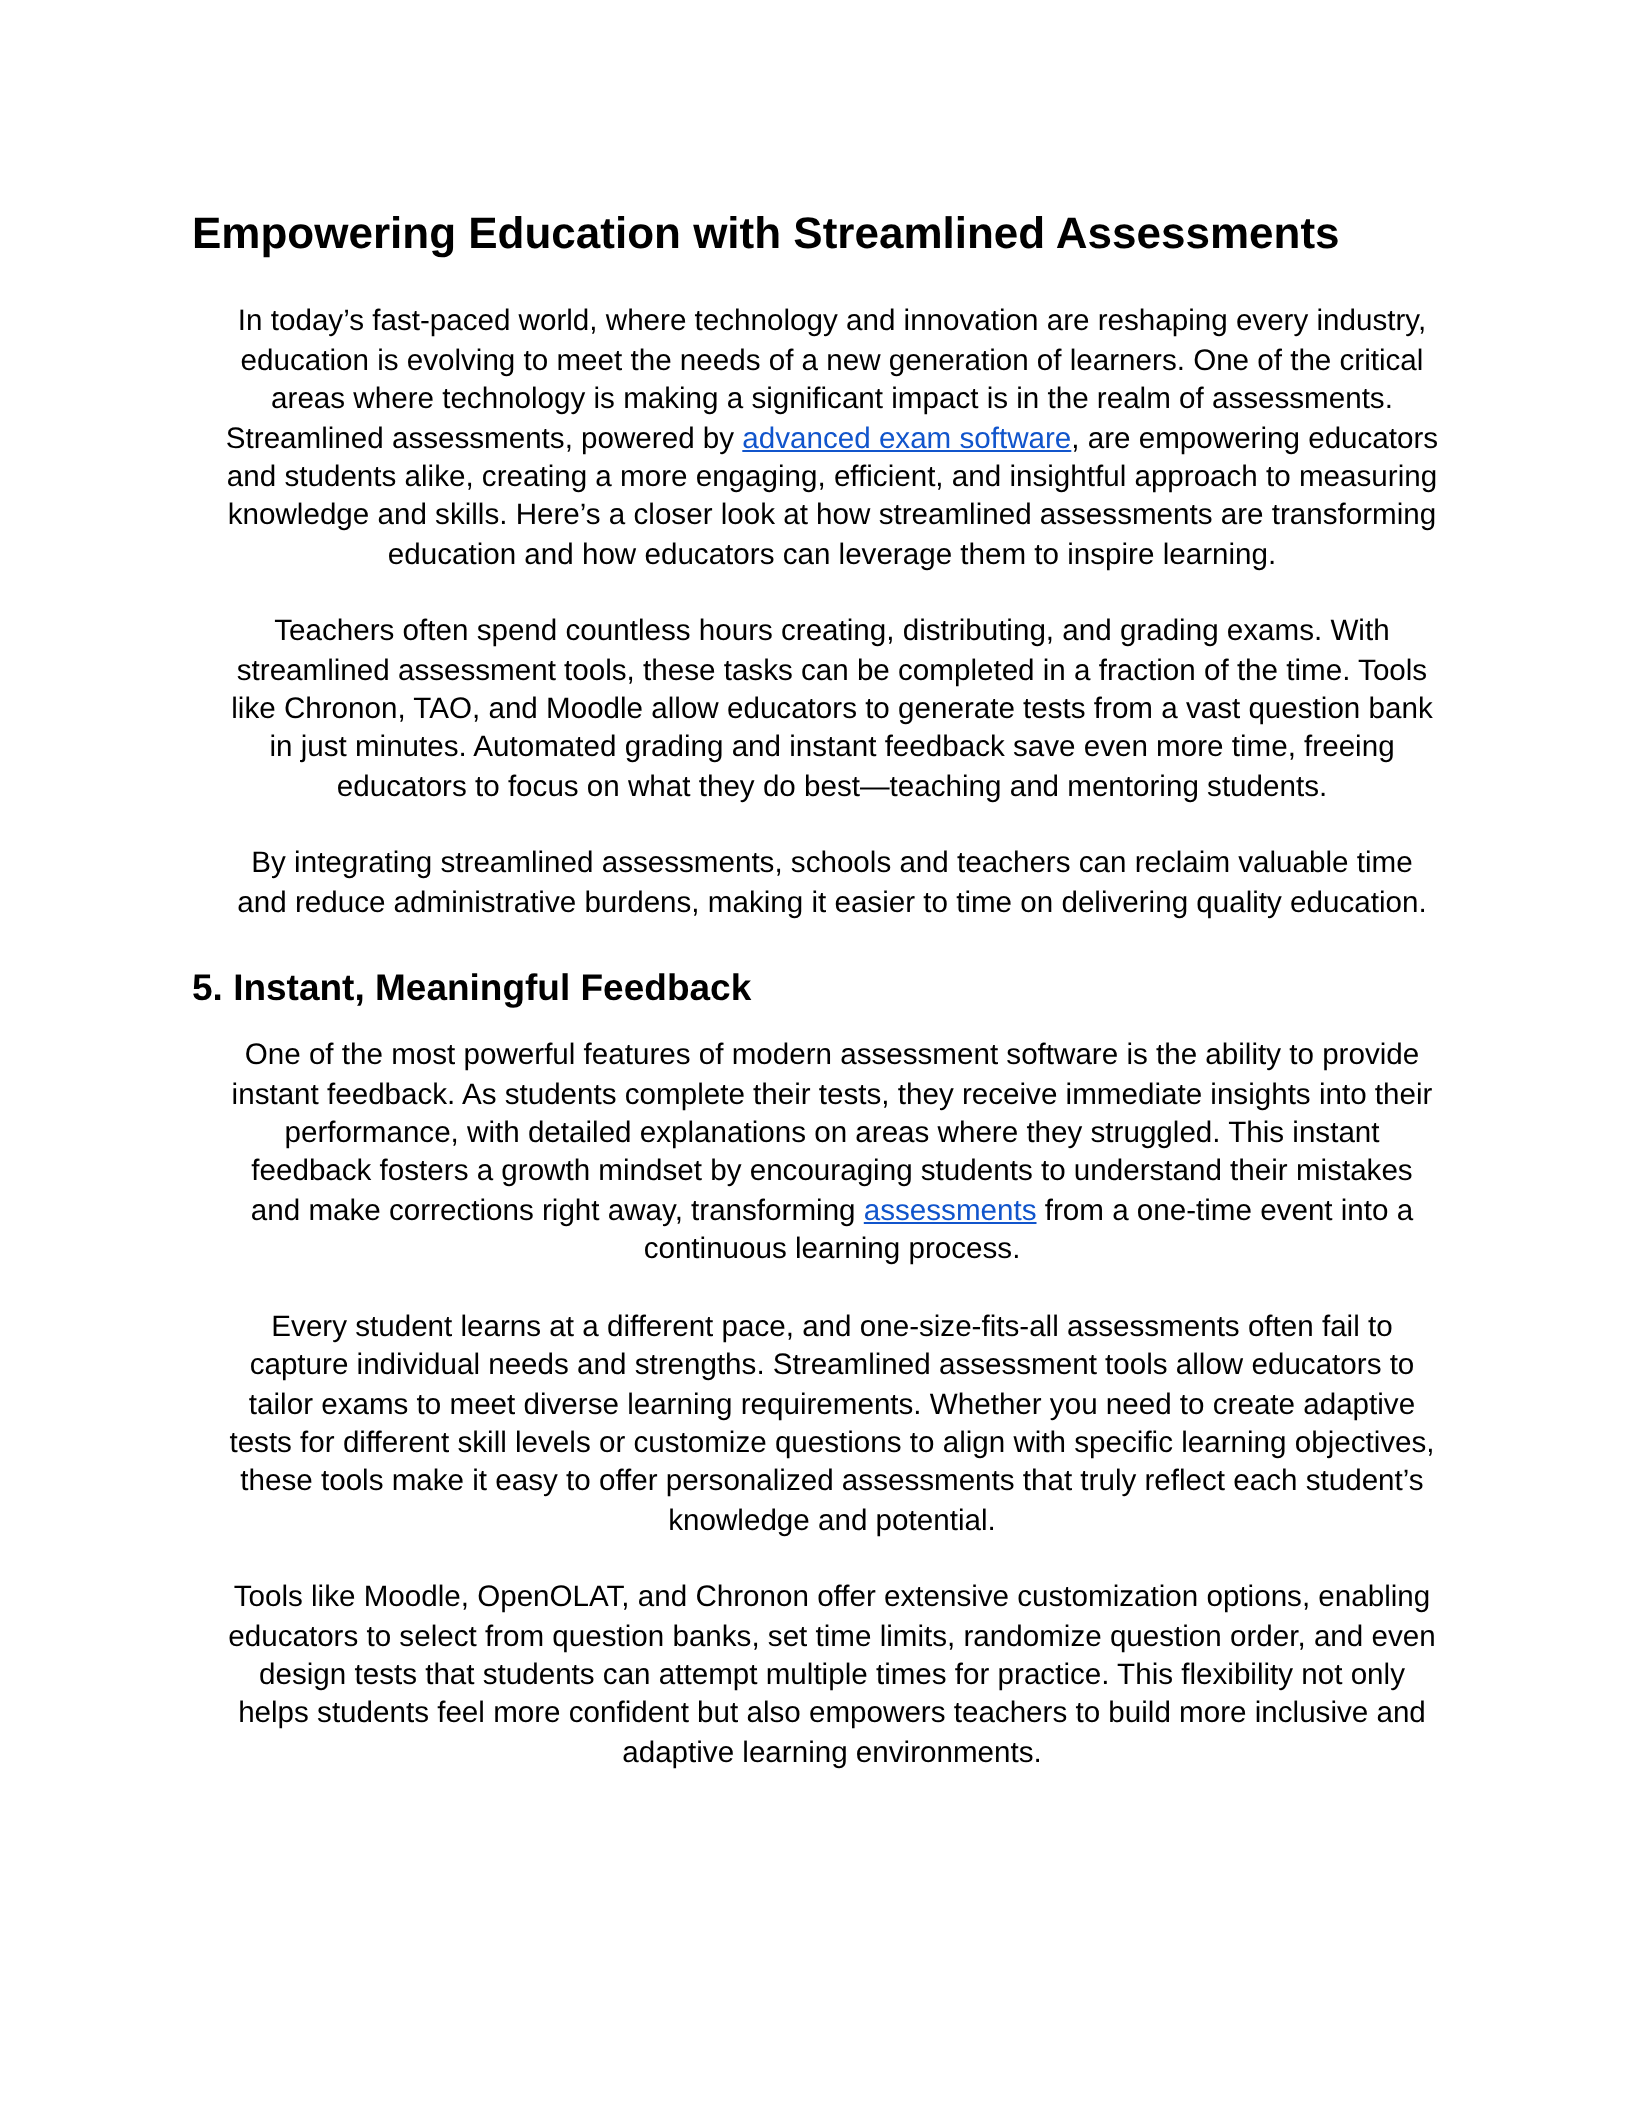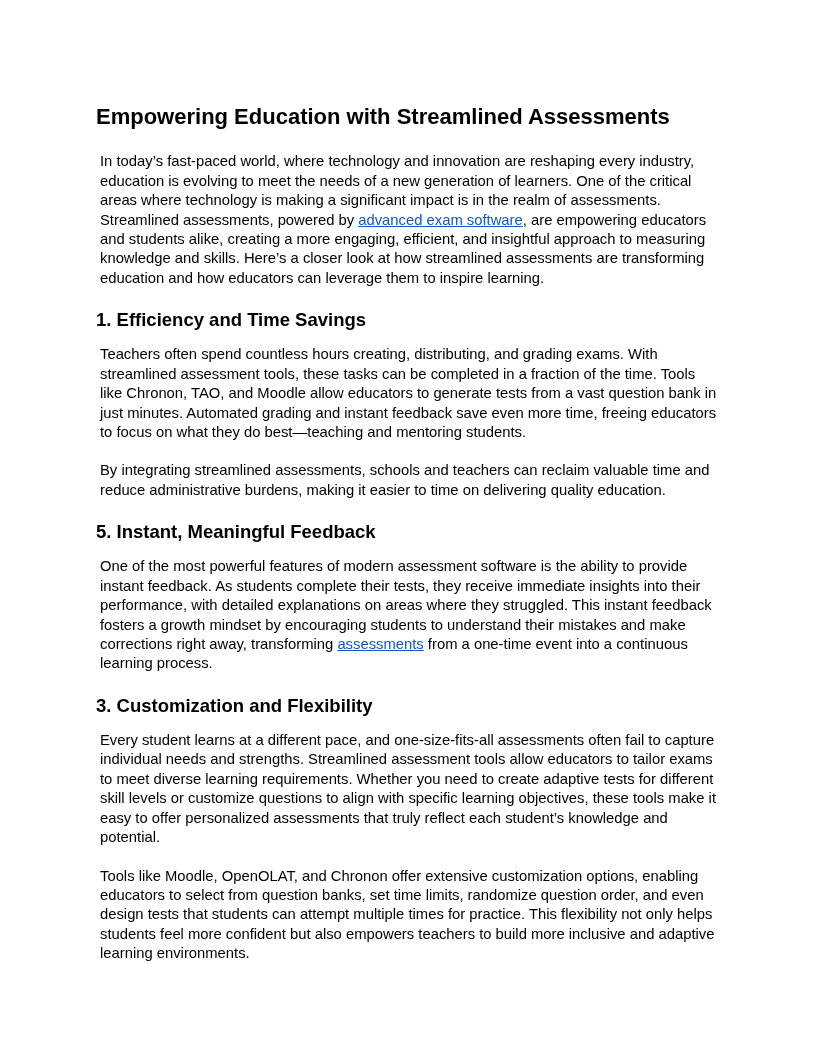--- a/index.html
+++ b/index.html
@@ -29,47 +29,46 @@
   h2.section-heading {
     font-size: 18.5px;
     line-height: 1.2;
     font-weight: 700;
     margin: 21px 0 14px 0;
     color: #000000;
   }
   p.body-paragraph {
     font-size: 14.8px;
     line-height: 19.4px;
-    margin: 0 0 19px 4px;
+    margin: 0 0 19px 16px;
     color: #000000;
+    text-align: center;
   }
   a.doc-link {
     color: #1155cc;
     text-decoration: underline;
     cursor: pointer;
   }
 </style>
 </head>
 <body>
 
 <div class="page">
 
   <h1 class="doc-title">Empowering Education with Streamlined Assessments</h1>
 
   <p class="body-paragraph"><span>In today’s fast-paced world, where technology and innovation are reshaping every industry, education is evolving to meet the needs of a new generation of learners. One of the critical areas where technology is making a significant impact is in the realm of assessments. Streamlined assessments, powered by </span><a class="doc-link" href="#">advanced exam software</a><span>, are empowering educators and students alike, creating a more engaging, efficient, and insightful approach to measuring knowledge and skills. Here’s a closer look at how streamlined assessments are transforming education and how educators can leverage them to inspire learning.</span></p>
 
-  <h2 class="section-heading">1. Efficiency and Time Savings</h2>
 
   <p class="body-paragraph">Teachers often spend countless hours creating, distributing, and grading exams. With streamlined assessment tools, these tasks can be completed in a fraction of the time. Tools like Chronon, TAO, and Moodle allow educators to generate tests from a vast question bank in just minutes. Automated grading and instant feedback save even more time, freeing educators to focus on what they do best—teaching and mentoring students.</p>
 
   <p class="body-paragraph">By integrating streamlined assessments, schools and teachers can reclaim valuable time and reduce administrative burdens, making it easier to time on delivering quality education.</p>
 
   <h2 class="section-heading">5. Instant, Meaningful Feedback</h2>
 
   <p class="body-paragraph"><span>One of the most powerful features of modern assessment software is the ability to provide instant feedback. As students complete their tests, they receive immediate insights into their performance, with detailed explanations on areas where they struggled. This instant feedback fosters a growth mindset by encouraging students to understand their mistakes and make corrections right away, transforming </span><a class="doc-link" href="#">assessments</a><span> from a one-time event into a continuous learning process.</span></p>
 
-  <h2 class="section-heading">3. Customization and Flexibility</h2>
 
   <p class="body-paragraph">Every student learns at a different pace, and one-size-fits-all assessments often fail to capture individual needs and strengths. Streamlined assessment tools allow educators to tailor exams to meet diverse learning requirements. Whether you need to create adaptive tests for different skill levels or customize questions to align with specific learning objectives, these tools make it easy to offer personalized assessments that truly reflect each student’s knowledge and potential.</p>
 
   <p class="body-paragraph">Tools like Moodle, OpenOLAT, and Chronon offer extensive customization options, enabling educators to select from question banks, set time limits, randomize question order, and even design tests that students can attempt multiple times for practice. This flexibility not only helps students feel more confident but also empowers teachers to build more inclusive and adaptive learning environments.</p>
 
 </div>
 
 </body></html>

